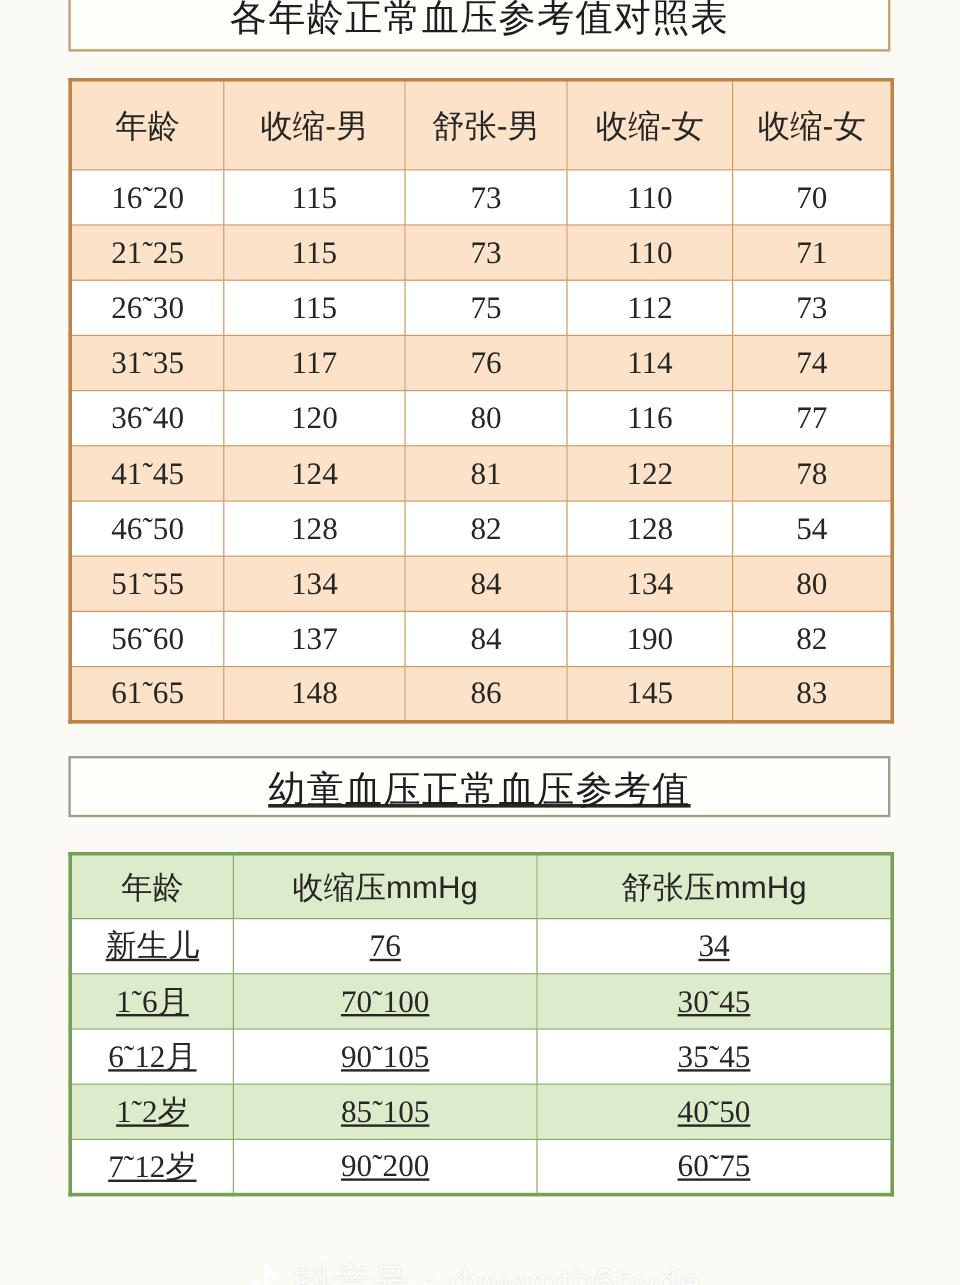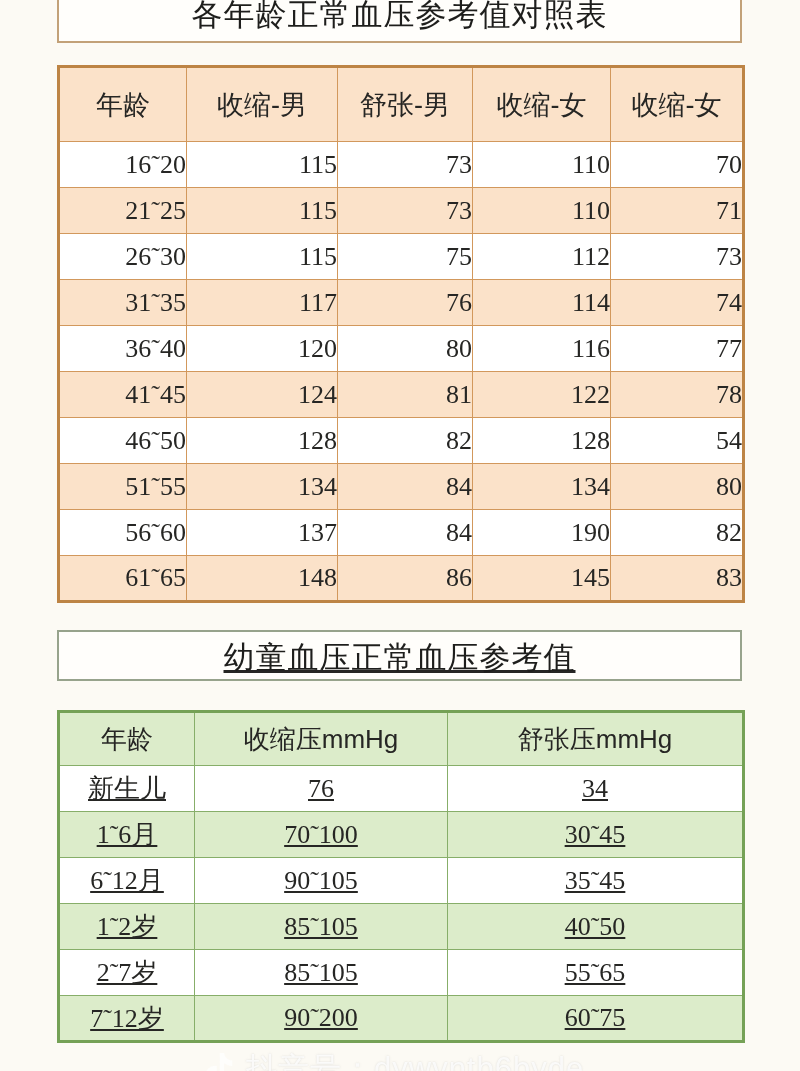--- a/index.html
+++ b/index.html
@@ -75,21 +75,21 @@
     background:var(--t1-fill);
     font-size:27px;
     font-weight:normal;
   }
   #child-table thead th{
     height:54px;
     background:var(--t2-fill);
     font-size:26px;
     font-weight:normal;
   }
-  #adult-table tbody td{height:46px;text-align:right;}
+  #adult-table tbody td{height:46px;}
   #child-table tbody td{height:46px;text-decoration:underline;}
   tbody td{
     font-family:"Liberation Serif", serif;
     font-size:26px;
     background:#ffffff;
   }
   #adult-table tbody tr:nth-child(even) td{background:var(--t1-fill);}
   #child-table tbody tr:nth-child(even) td{background:var(--t2-fill);}
   .watermark{
     position:absolute;
@@ -243,25 +243,20 @@
       <td>6˜12月</td>
       <td>90˜105</td>
       <td>35˜45</td>
     </tr>
     <tr>
       <td>1˜2岁</td>
       <td>85˜105</td>
       <td>40˜50</td>
     </tr>
     <tr>
-      <td>2˜7岁</td>
-      <td>85˜105</td>
-      <td>55˜65</td>
-    </tr>
-    <tr>
       <td>7˜12岁</td>
       <td>90˜200</td>
       <td>60˜75</td>
     </tr>
   </tbody>
 </table>
 
 <div class="watermark">
   <span class="wm-icon">
     <svg viewBox="0 0 24 28" width="32" height="36" aria-hidden="true">

